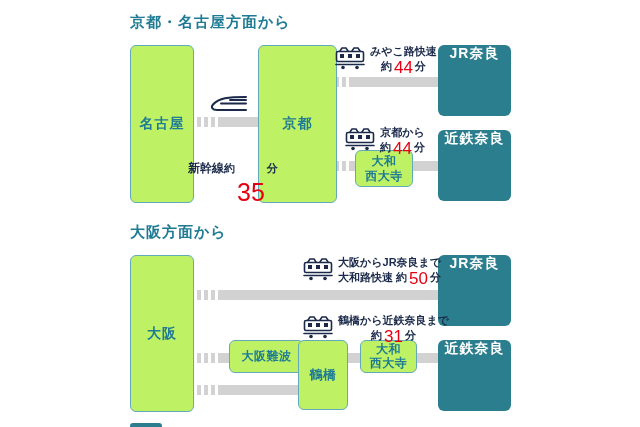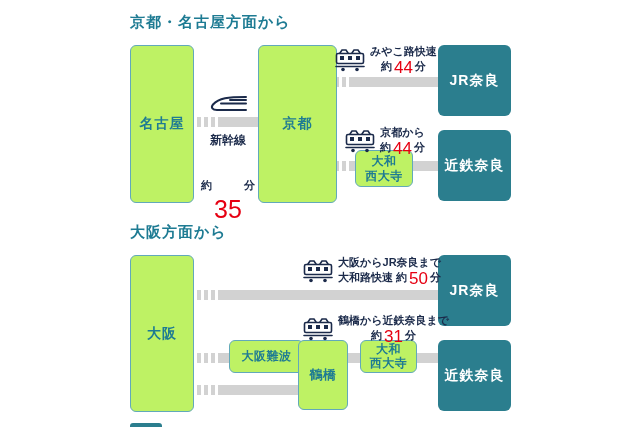--- a/index.html
+++ b/index.html
@@ -21,36 +21,36 @@
   }
   .station-outline{
     position:absolute;background:#bef264;border:1.5px solid var(--border);border-radius:6px;
     display:flex;align-items:center;justify-content:center;text-align:center;
     color:var(--teal-text);font-weight:bold;font-size:14px;line-height:1.25;
     letter-spacing:1px;z-index:2;box-sizing:border-box;
   }
   .station-outline.small{font-size:12px;letter-spacing:0.5px;}
   .station-solid{
     position:absolute;background:var(--teal-box);border-radius:6px;
-    display:flex;align-items:center;justify-content:center;
+    display:flex;align-items:flex-start;justify-content:center;
     color:#fff;font-weight:bold;font-size:14px;letter-spacing:1px;z-index:2;
   }
   .track{position:absolute;height:10px;display:flex;gap:3px;z-index:1;}
   .track .dash{width:4px;height:10px;background:var(--track);}
   .track .bar{flex:1;height:10px;background:var(--track);}
-  .route-label{position:absolute;display:flex;gap:5px;align-items:flex-end;z-index:3;}
+  .route-label{position:absolute;display:flex;gap:5px;align-items:flex-start;z-index:3;}
   .route-text{
     display:flex;flex-direction:column;align-items:center;
     color:var(--navy);font-weight:bold;font-size:11px;line-height:1.25;white-space:nowrap;
   }
   .time-line{display:flex;align-items:center;gap:2px;color:var(--navy);font-weight:bold;font-size:11px;}
   .num{color:var(--red);font-size:17px;line-height:1;font-weight:normal;}
   .num.big{font-size:25px;margin-top:48px;}
   .center-label{
-    position:absolute;display:flex;flex-direction:column;align-items:center;
+    position:absolute;display:flex;flex-direction:row;align-items:center;
     color:var(--navy);font-weight:bold;font-size:12px;line-height:1.4;z-index:3;white-space:nowrap;
   }
   .icon-wrap{position:absolute;z-index:3;display:flex;}
   .cutoff{
     position:absolute;background:var(--teal-box);border-radius:3px 3px 0 0;z-index:2;
   }
 </style>
 </head>
 <body>
 

